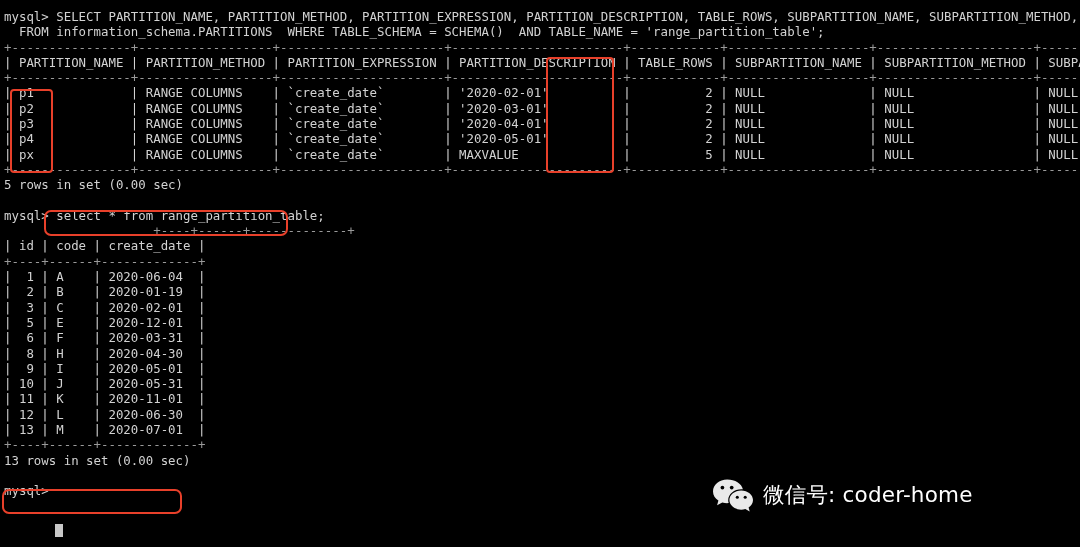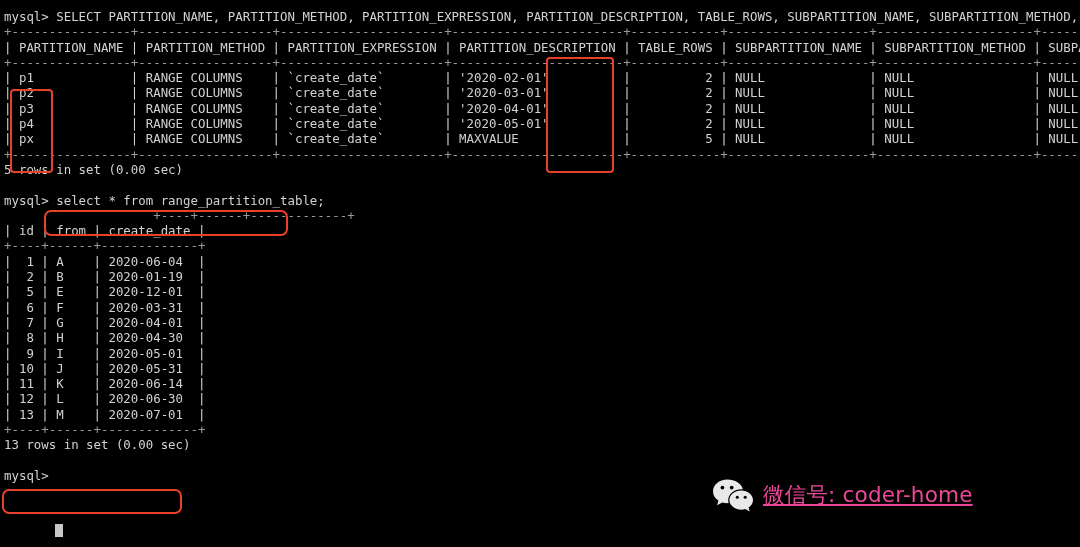--- a/index.html
+++ b/index.html
@@ -63,67 +63,67 @@
     gap: 9px;
     color: #f2f2f2;
     font-family: "DejaVu Sans", "Liberation Sans", sans-serif;
     font-size: 21px;
     white-space: nowrap;
   }
   #watermark .wm-text {
     font-family: "DejaVu Sans", "Liberation Sans", sans-serif;
     font-size: 21.5px;
     line-height: 24px;
-    color: #ec4899;
+    color: #ffffff;
     letter-spacing: 0.2px;
-    text-decoration: underline;
   }
   .wechat-logo {
     display: block;
   }
   
   .cursor-block {
     position: absolute;
     left: 55px;
     top: 524px;
     width: 8px;
     height: 13px;
     background: #c8c8c8;
   }
 </style>
 </head>
 <body>
 
 <div id="terminal">
 
   <div class="line">mysql&gt; SELECT PARTITION_NAME, PARTITION_METHOD, PARTITION_EXPRESSION, PARTITION_DESCRIPTION, TABLE_ROWS, SUBPARTITION_NAME, SUBPARTITION_METHOD, SUBPARTITION_EXPRESSION</div>
+  <div class="line">  FROM information_schema.PARTITIONS  WHERE TABLE_SCHEMA = SCHEMA()  AND TABLE_NAME = 'range_partition_table';</div>
   <div class="line rule">+----------------+------------------+----------------------+-----------------------+------------+-------------------+---------------------+-------------------------+</div>
   <div class="line">| PARTITION_NAME | PARTITION_METHOD | PARTITION_EXPRESSION | PARTITION_DESCRIPTION | TABLE_ROWS | SUBPARTITION_NAME | SUBPARTITION_METHOD | SUBPARTITION_EXPRESSION |</div>
   <div class="line rule">+----------------+------------------+----------------------+-----------------------+------------+-------------------+---------------------+-------------------------+</div>
   <div class="line">| p1             | RANGE COLUMNS    | `create_date`        | '2020-02-01'          |          2 | NULL              | NULL                | NULL                    |</div>
   <div class="line">| p2             | RANGE COLUMNS    | `create_date`        | '2020-03-01'          |          2 | NULL              | NULL                | NULL                    |</div>
   <div class="line">| p3             | RANGE COLUMNS    | `create_date`        | '2020-04-01'          |          2 | NULL              | NULL                | NULL                    |</div>
   <div class="line">| p4             | RANGE COLUMNS    | `create_date`        | '2020-05-01'          |          2 | NULL              | NULL                | NULL                    |</div>
   <div class="line">| px             | RANGE COLUMNS    | `create_date`        | MAXVALUE              |          5 | NULL              | NULL                | NULL                    |</div>
   <div class="line rule">+----------------+------------------+----------------------+-----------------------+------------+-------------------+---------------------+-------------------------+</div>
   <div class="line">5 rows in set (0.00 sec)</div>
   <div class="line blank"></div>
   <div class="line">mysql&gt; select * from range_partition_table;</div>
   <div class="line rule">                    +----+------+-------------+</div>
-  <div class="line">| id | from | create_date |</div>
+  <div class="line">| id | code | create_date |</div>
   <div class="line rule">+----+------+-------------+</div>
   <div class="line">|  1 | A    | 2020-06-04  |</div>
   <div class="line">|  2 | B    | 2020-01-19  |</div>
+  <div class="line">|  3 | C    | 2020-02-01  |</div>
   <div class="line">|  5 | E    | 2020-12-01  |</div>
   <div class="line">|  6 | F    | 2020-03-31  |</div>
-  <div class="line">|  7 | G    | 2020-04-01  |</div>
   <div class="line">|  8 | H    | 2020-04-30  |</div>
   <div class="line">|  9 | I    | 2020-05-01  |</div>
   <div class="line">| 10 | J    | 2020-05-31  |</div>
-  <div class="line">| 11 | K    | 2020-06-14  |</div>
+  <div class="line">| 11 | K    | 2020-11-01  |</div>
   <div class="line">| 12 | L    | 2020-06-30  |</div>
   <div class="line">| 13 | M    | 2020-07-01  |</div>
   <div class="line rule">+----+------+-------------+</div>
   <div class="line">13 rows in set (0.00 sec)</div>
   <div class="line blank"></div>
   <div class="line">mysql&gt; </div>
 
   <div class="cursor-block"></div>
 
   <div class="hl" style="left:10px; top:89px; width:43px; height:84px;"></div>

